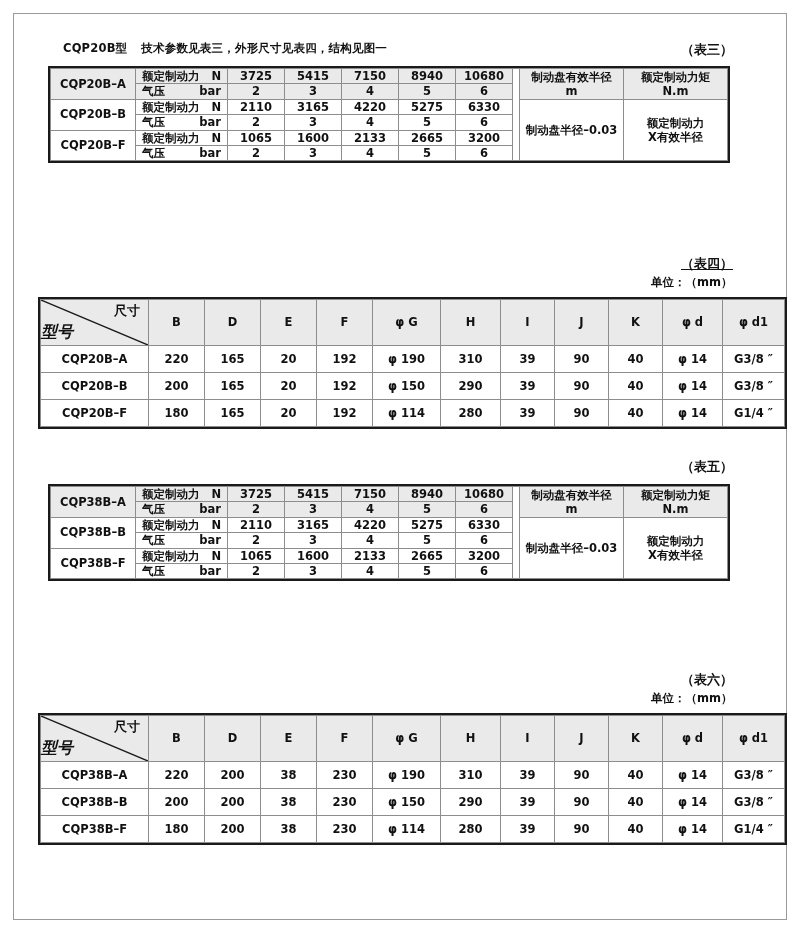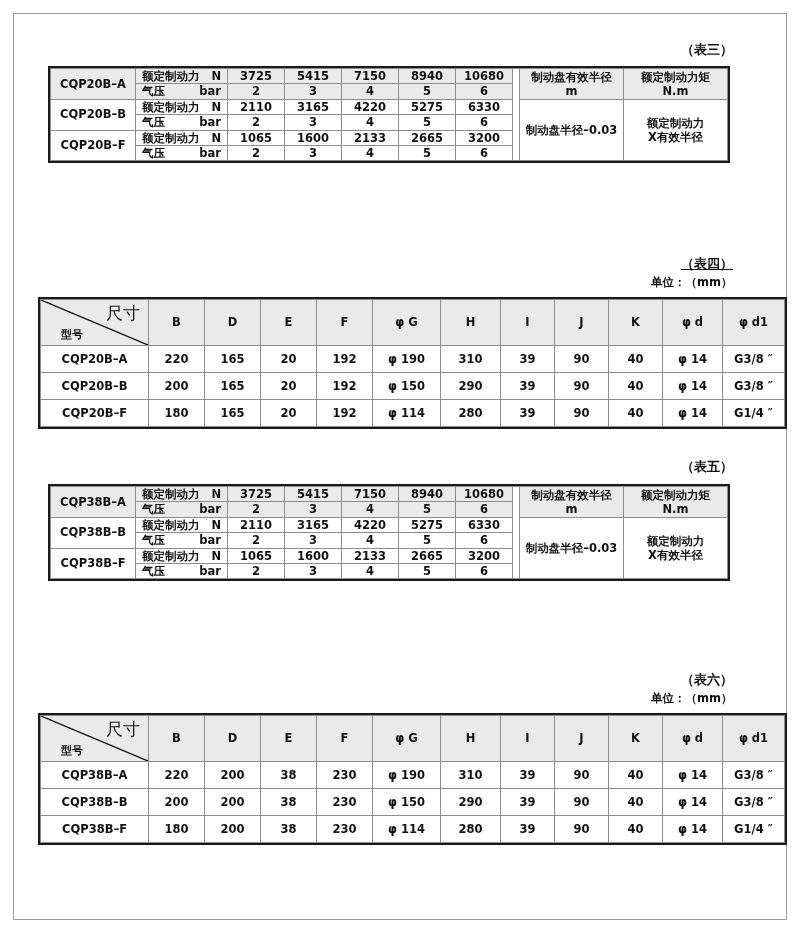--- a/index.html
+++ b/index.html
@@ -103,26 +103,26 @@
     height: 100%;
     width: 100%;
   }
   .diag svg {
     position: absolute; left: 0; top: 0;
     width: 100%; height: 100%;
   }
   .diag .d-top {
     position: absolute;
     right: 8px; top: 3px;
-    font-size: 17px; font-weight: 400;
+    font-size: 13px; font-weight: 700;
   }
   .diag .d-bot {
     position: absolute;
-    left: 20px; bottom: 3px;
-    font-size: 11px; font-weight: 700;
+    left: 0; bottom: 3px;
+    font-size: 16px; font-weight: 700; font-style: italic;
   }
 
   .two-line { line-height: 1.3; }
 
   .watermark {
     position: absolute;
     left: 0; right: 0;
     text-align: center;
     font-family: "DejaVu Sans", "Liberation Sans", sans-serif;
     font-size: 44px;
@@ -131,20 +131,23 @@
     letter-spacing: 0px;
   }
 </style>
 </head>
 <body>
 
 <div class="page-frame"></div>
 
 <div class="content">
 
+  <div class="sec-head" style="left:63px; top:41px;">
+    <span class="model">CQP20B型</span><span>技术参数见表三，外形尺寸见表四，结构见图一</span>
+  </div>
   <div class="tbl-caption" style="left:681px; top:41px;">（表三）</div>
 
   <div class="tblwrap" style="left:48px; top:66px;">
     <div class="frame-outer">
       <table class="spec">
         <colgroup>
           <col style="width:85px">
             <col style="width:92px">
           <col style="width:57px">
             <col style="width:57px">

